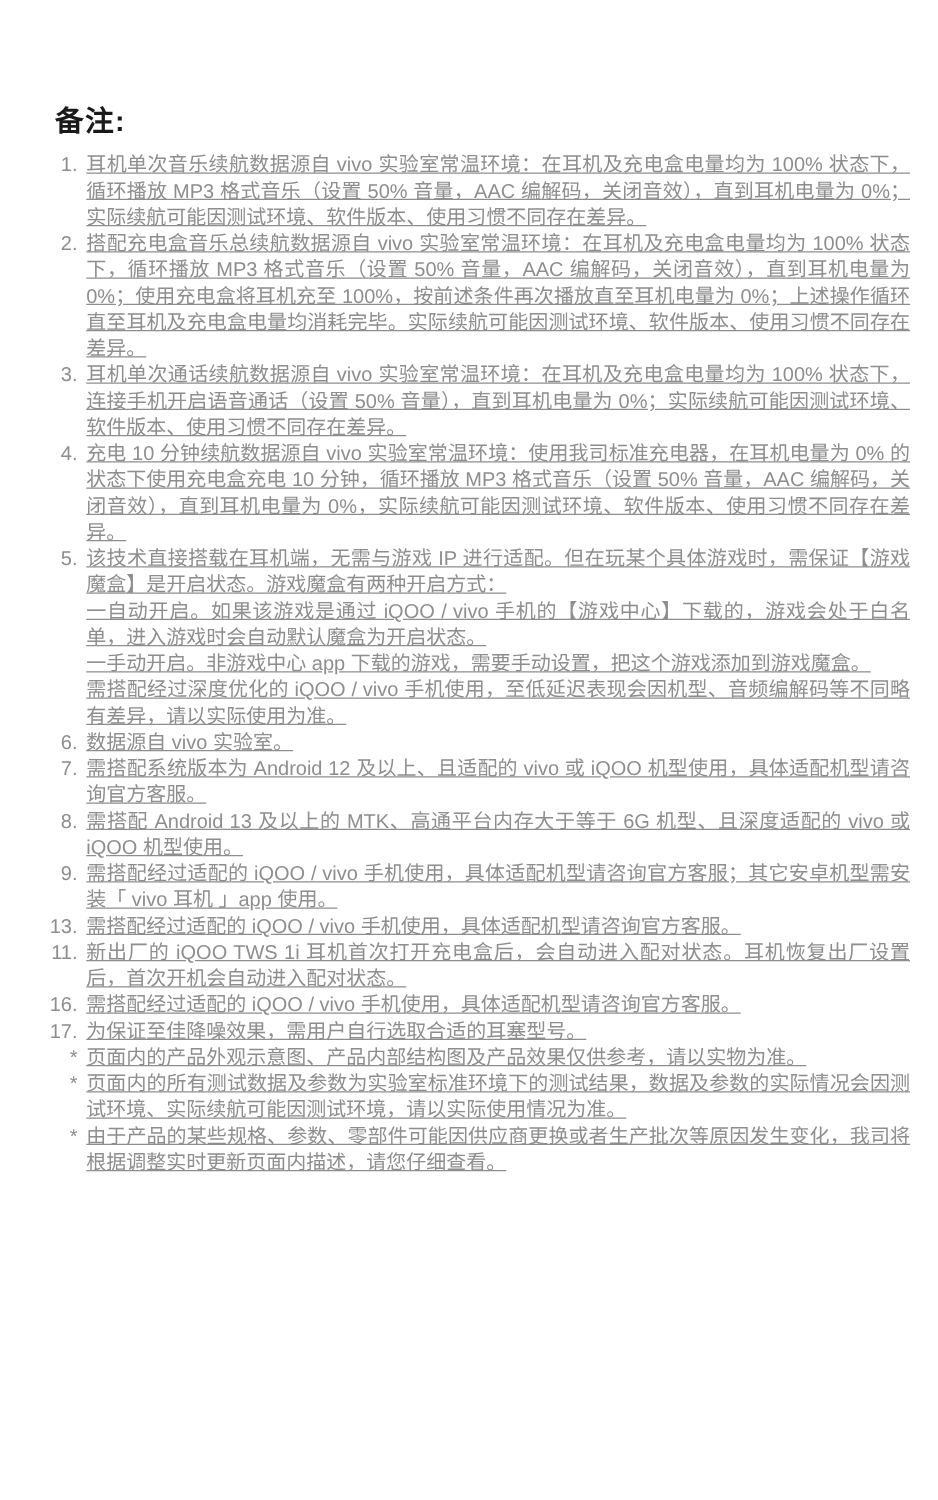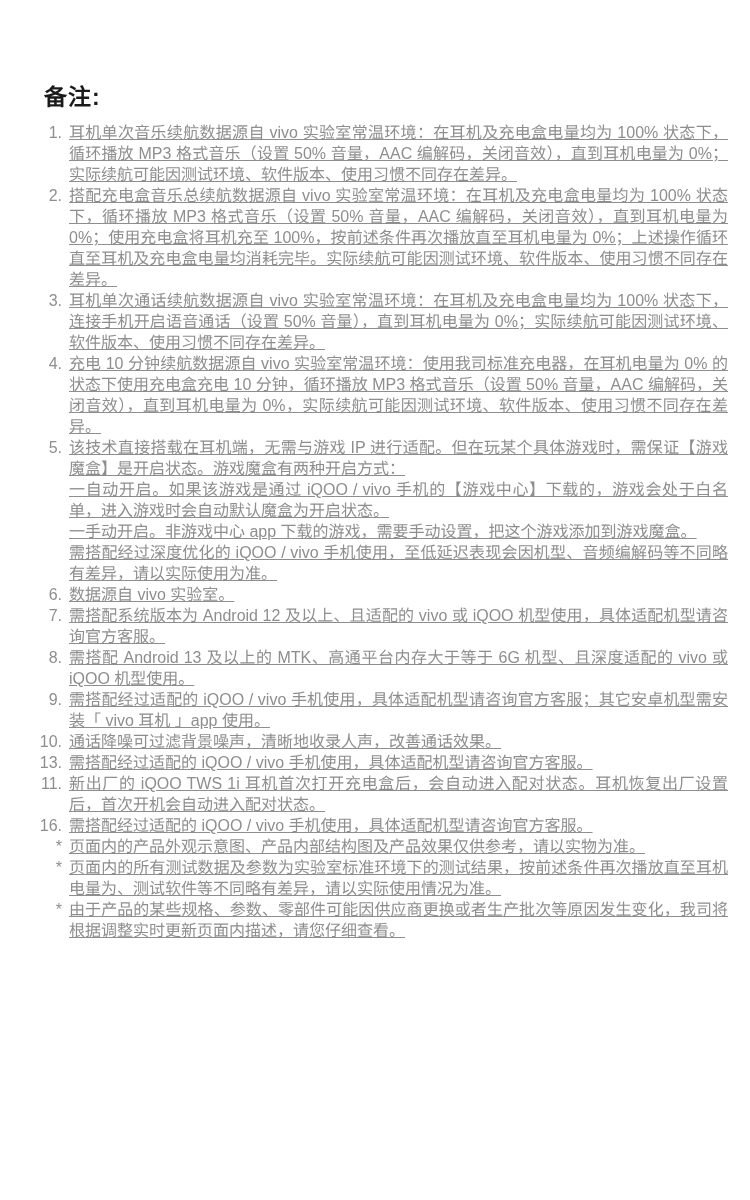--- a/index.html
+++ b/index.html
@@ -96,45 +96,45 @@
     </li>
     <li class="note">
       <span class="marker">8.</span>
       <span class="txt">需搭配 Android 13 及以上的 MTK、高通平台内存大于等于 6G 机型、且深度适配的 vivo 或 iQOO 机型使用。</span>
     </li>
     <li class="note">
       <span class="marker">9.</span>
       <span class="txt">需搭配经过适配的 iQOO / vivo 手机使用，具体适配机型请咨询官方客服；其它安卓机型需安装「 vivo 耳机 」app 使用。</span>
     </li>
     <li class="note">
-      <span class="marker">10.</span>
-      <span class="txt">通话降噪可过滤背景噪声，清晰地收录人声，改善通话效果。</span>
-    </li>
-    <li class="note">
       <span class="marker">13.</span>
       <span class="txt">需搭配经过适配的 iQOO / vivo 手机使用，具体适配机型请咨询官方客服。</span>
     </li>
     <li class="note">
       <span class="marker">11.</span>
       <span class="txt">新出厂的 iQOO TWS 1i 耳机首次打开充电盒后，会自动进入配对状态。耳机恢复出厂设置后，首次开机会自动进入配对状态。</span>
     </li>
     <li class="note">
       <span class="marker">16.</span>
       <span class="txt">需搭配经过适配的 iQOO / vivo 手机使用，具体适配机型请咨询官方客服。</span>
     </li>
+    <li class="note">
+      <span class="marker">17.</span>
+      <span class="txt">为保证至佳降噪效果，需用户自行选取合适的耳塞型号。</span>
+    </li>
   </ol>
 
   <ul class="footnotes-list">
     <li class="footnote">
       <span class="marker">*</span>
       <span class="txt">页面内的产品外观示意图、产品内部结构图及产品效果仅供参考，请以实物为准。</span>
     </li>
     <li class="footnote">
       <span class="marker">*</span>
-      <span class="txt">页面内的所有测试数据及参数为实验室标准环境下的测试结果，按前述条件再次播放直至耳机电量为、测试软件等不同略有差异，请以实际使用情况为准。</span>
+      <span class="txt">页面内的所有测试数据及参数为实验室标准环境下的测试结果，数据及参数的实际情况会因测试环境、实际续航可能因测试环境，请以实际使用情况为准。</span>
     </li>
     <li class="footnote">
       <span class="marker">*</span>
       <span class="txt">由于产品的某些规格、参数、零部件可能因供应商更换或者生产批次等原因发生变化，我司将根据调整实时更新页面内描述，请您仔细查看。</span>
     </li>
   </ul>
 
 </div>
 
 </body></html>

